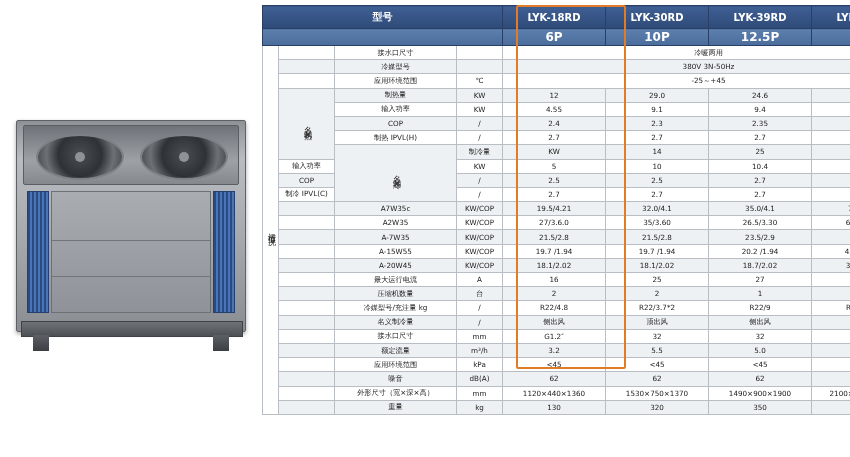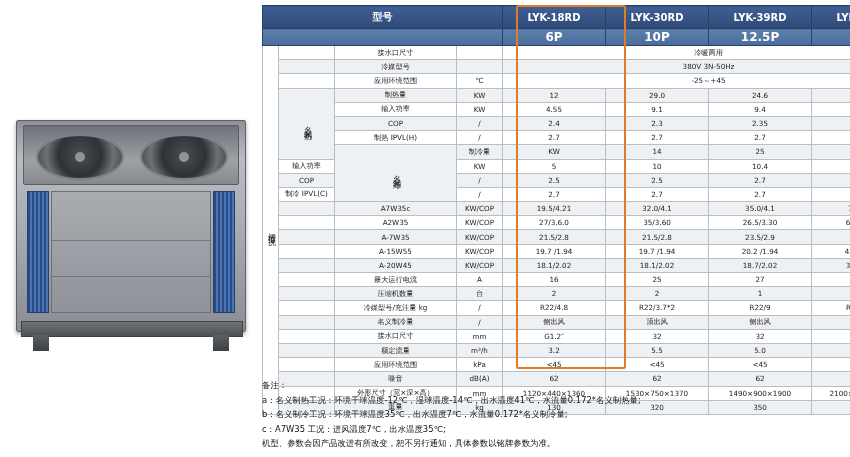--- a/index.html
+++ b/index.html
@@ -386,21 +386,14 @@
           <td>130</td>
           <td class="hl">320</td>
           <td>350</td>
           <td>730</td>
         </tr>
       </tbody>
   </table>
 
   <div class="hlbox"></div>
 
-  <div class="notes">
-    <div>备注：</div>
-    <div>a：名义制热工况：环境干球温度-12℃，湿球温度-14℃，出水温度41℃，水流量0.172*名义制热量;</div>
-    <div>b：名义制冷工况：环境干球温度35℃，出水温度7℃，水流量0.172*名义制冷量;</div>
-    <div>c：A7W35 工况：进风温度7℃，出水温度35℃;</div>
-    <div>机型、参数会因产品改进有所改变，恕不另行通知，具体参数以铭牌参数为准。</div>
-  </div>
 
 </div>
 
 </body></html>

